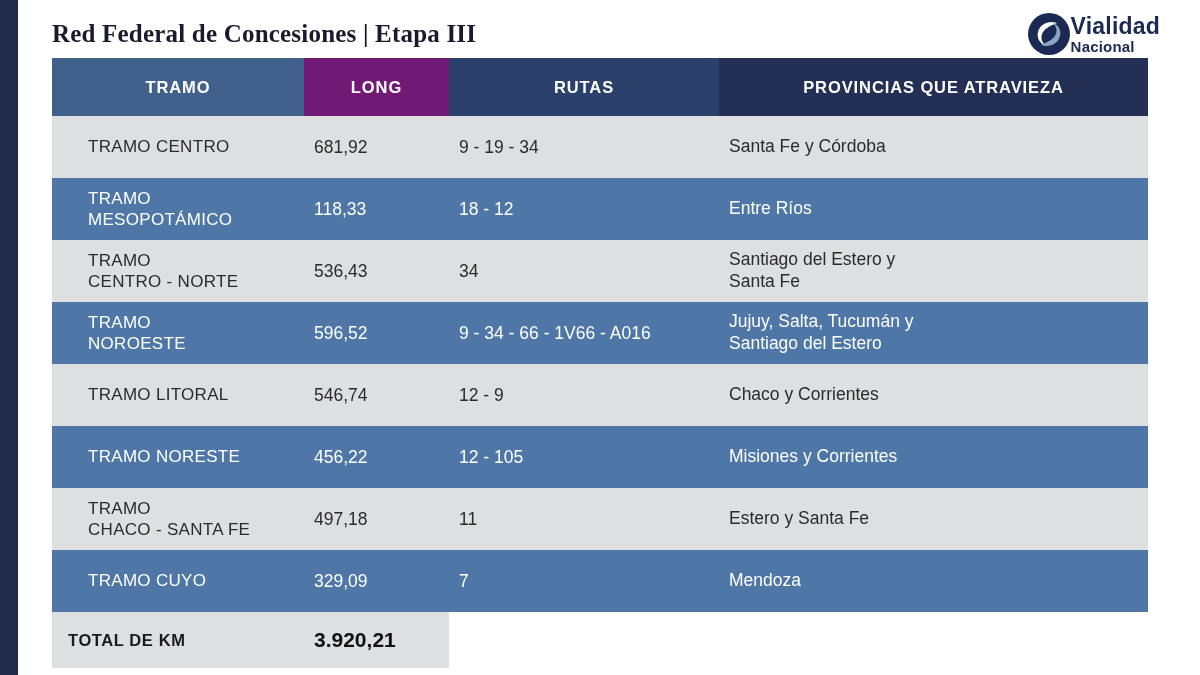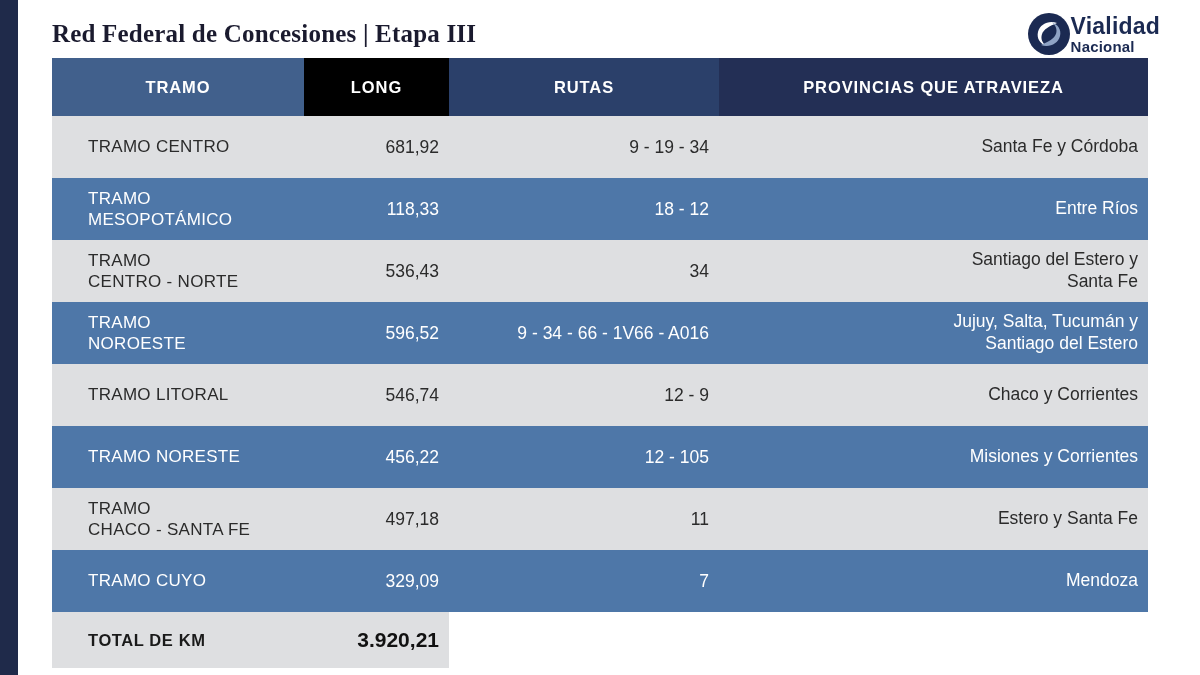--- a/index.html
+++ b/index.html
@@ -91,30 +91,30 @@
     font-weight: bold;
     letter-spacing: 0.9px;
     text-align: center;
     padding: 0;
     vertical-align: middle;
   }
   thead tr {
     background: linear-gradient(to right, #4a6punk, #24315a);
   }
   thead .hdr-tramo  { background: #41608c; }
-  thead .hdr-long   { background: #000000; }
+  thead .hdr-long   { background: #701a75; }
   thead .hdr-rutas  { background: #2b406a; }
   thead .hdr-prov   { background: #232f55; }
 
   tbody td {
     height: 62px;
     font-size: 17.5px;
     padding: 0 10px;
     vertical-align: middle;
-    text-align: right;
+    text-align: left;
   }
   tbody td.tramo {
     text-align: left;
     padding-left: 36px;
     font-size: 17px;
     letter-spacing: 0.3px;
     line-height: 1.25;
   }
   tbody tr.light td {
     background: #dedfe1;
@@ -126,21 +126,21 @@
   }
   tbody td.prov {
     line-height: 1.25;
   }
   tbody tr.total td {
     background: #dedfe1;
     height: 56px;
   }
   tbody tr.total td.label {
     text-align: left;
-    padding-left: 36px;
+    padding-left: 16px;
     font-weight: bold;
     font-size: 16.5px;
     letter-spacing: 0.6px;
     color: #1a1a1a;
   }
   tbody tr.total td.value {
     font-weight: bold;
     font-size: 21px;
     color: #111111;
   }

